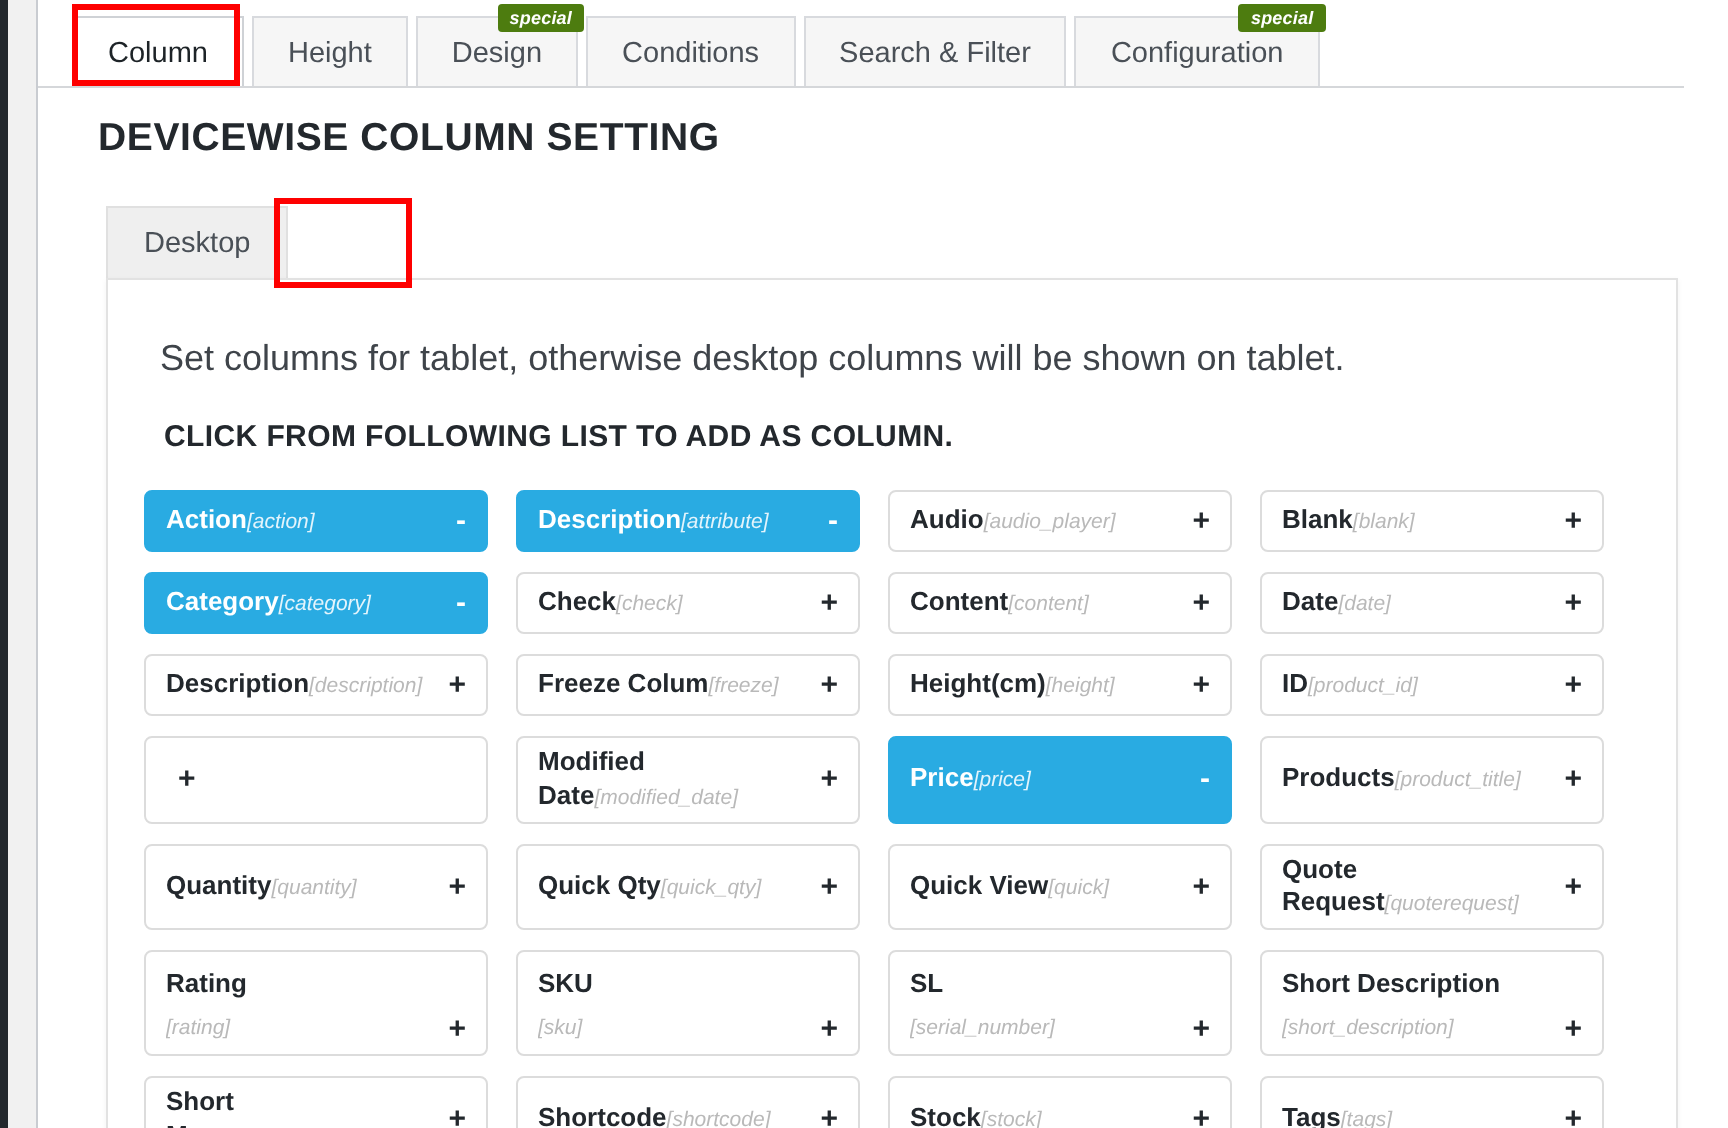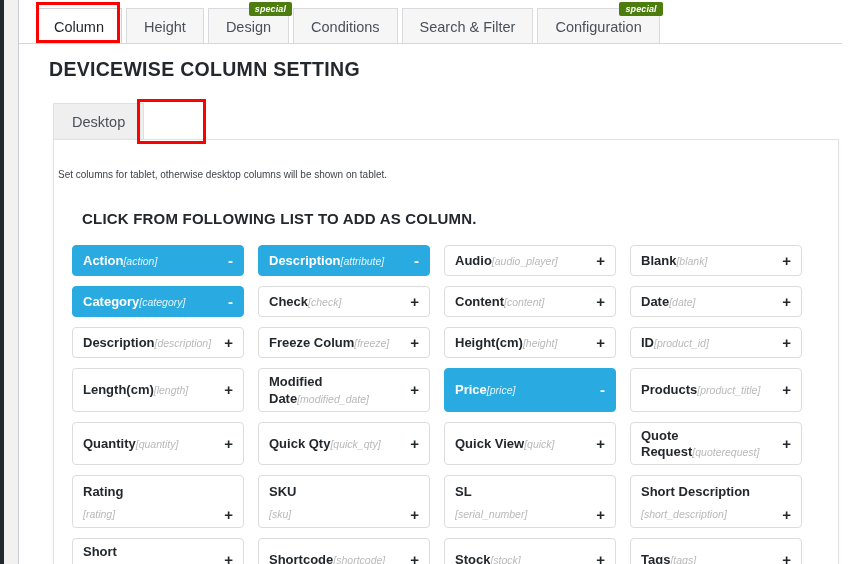--- a/index.html
+++ b/index.html
@@ -127,22 +127,22 @@
     position: absolute;
     left: 53px; top: 139px;
     width: 786px;
     height: 430px;
     background: #ffffff;
     border: 1px solid #e2e2e2;
     box-shadow: 0 1px 3px rgba(0,0,0,.05);
   }
   .panel-note {
     position: absolute;
-    left: 4px; top: 29px;
-    font-size: 10px;
+    left: 26px; top: 29px;
+    font-size: 18px;
     color: #3f444a;
     text-align: center;
   }
   .panel-subtitle {
     position: absolute;
     left: 28px; top: 70px;
     font-size: 15px;
     font-weight: bold;
     letter-spacing: .2px;
     color: #23282d;
@@ -305,21 +305,20 @@
         </div>
         <div class="chip">
           <span class="labels"><span class="name">Height(cm)</span><span class="slug">[height]</span></span>
           <span class="sign">+</span>
         </div>
         <div class="chip">
           <span class="labels"><span class="name">ID</span><span class="slug">[product_id]</span></span>
           <span class="sign">+</span>
         </div>
         <div class="chip">
-          <span class="labels"><span class="name">Length(cm)</span><span class="slug">[length]</span></span>
           <span class="sign">+</span>
         </div>
         <div class="chip">
           <span class="labels"><span class="name">Modified Date</span><span class="slug">[modified_date]</span></span>
           <span class="sign">+</span>
         </div>
         <div class="chip on">
           <span class="labels"><span class="name">Price</span><span class="slug">[price]</span></span>
           <span class="sign">-</span>
         </div>

